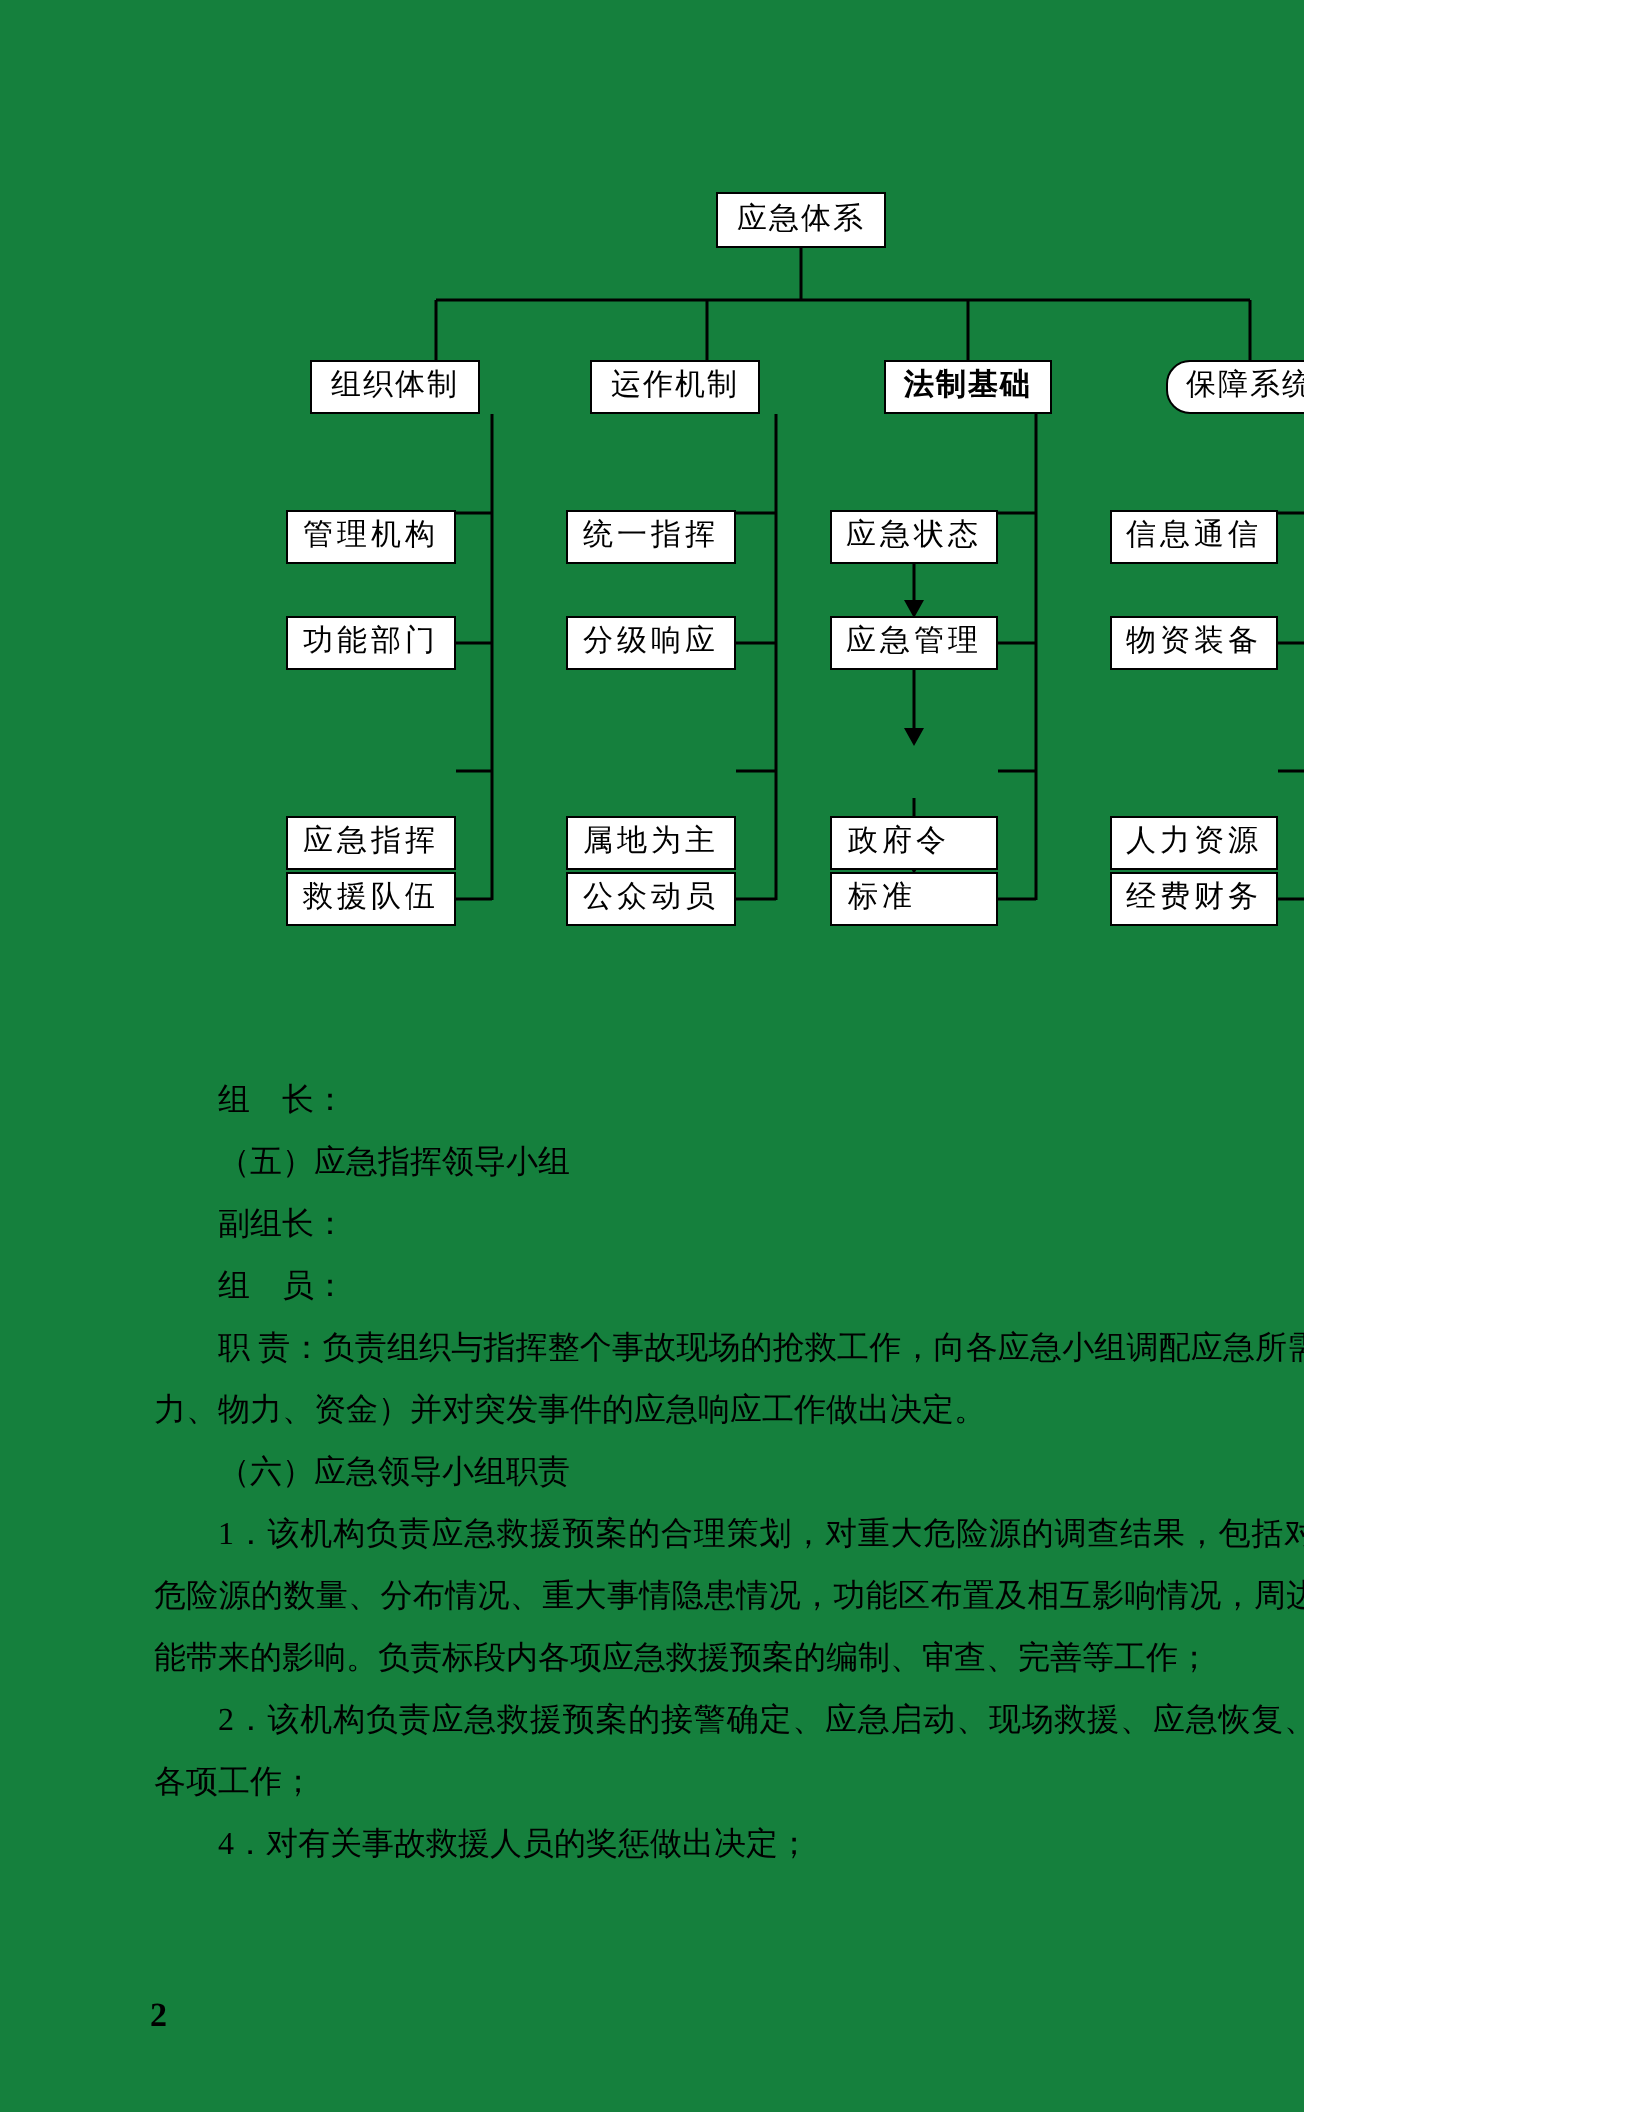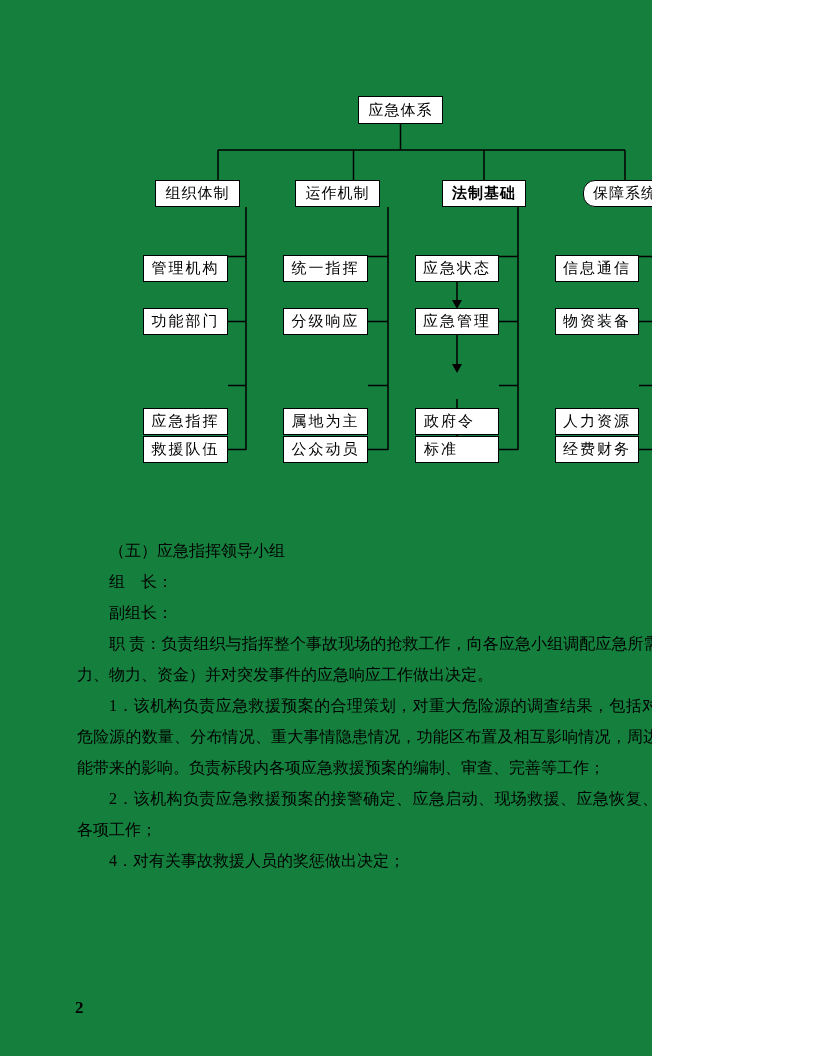--- a/index.html
+++ b/index.html
@@ -96,24 +96,26 @@
     <div class="cbox r3 k3 leftal">政府令</div>
     <div class="cbox r4 k3 leftal">标准</div>
 
     <div class="cbox r1 k4">信息通信</div>
     <div class="cbox r2 k4">物资装备</div>
     <div class="cbox r3 k4">人力资源</div>
     <div class="cbox r4 k4">经费财务</div>
   </div>
 
   <div class="textblock">
+    <p>组　长：</p>
     <p>（五）应急指挥领导小组</p>
-    <p>组　长：</p>
     <p>副组长：</p>
+    <p>组　员：</p>
     <p>职 责：负责组织与指挥整个事故现场的抢救工作，向各应急小组调配应急所需的资源（人力、物力、资金）并对突发事件的应急响应工作做出决定。</p>
+    <p>（六）应急领导小组职责</p>
     <p>1．该机构负责应急救援预案的合理策划，对重大危险源的调查结果，包括对标段内重大危险源的数量、分布情况、重大事情隐患情况，功能区布置及相互影响情况，周边重大危险可能带来的影响。负责标段内各项应急救援预案的编制、审查、完善等工作；</p>
     <p>2．该机构负责应急救援预案的接警确定、应急启动、现场救援、应急恢复、应急结束等各项工作；</p>
     <p>4．对有关事故救援人员的奖惩做出决定；</p>
   </div>
 
   <div class="pagenum">2</div>
 
 </div>
 
 </body></html>

